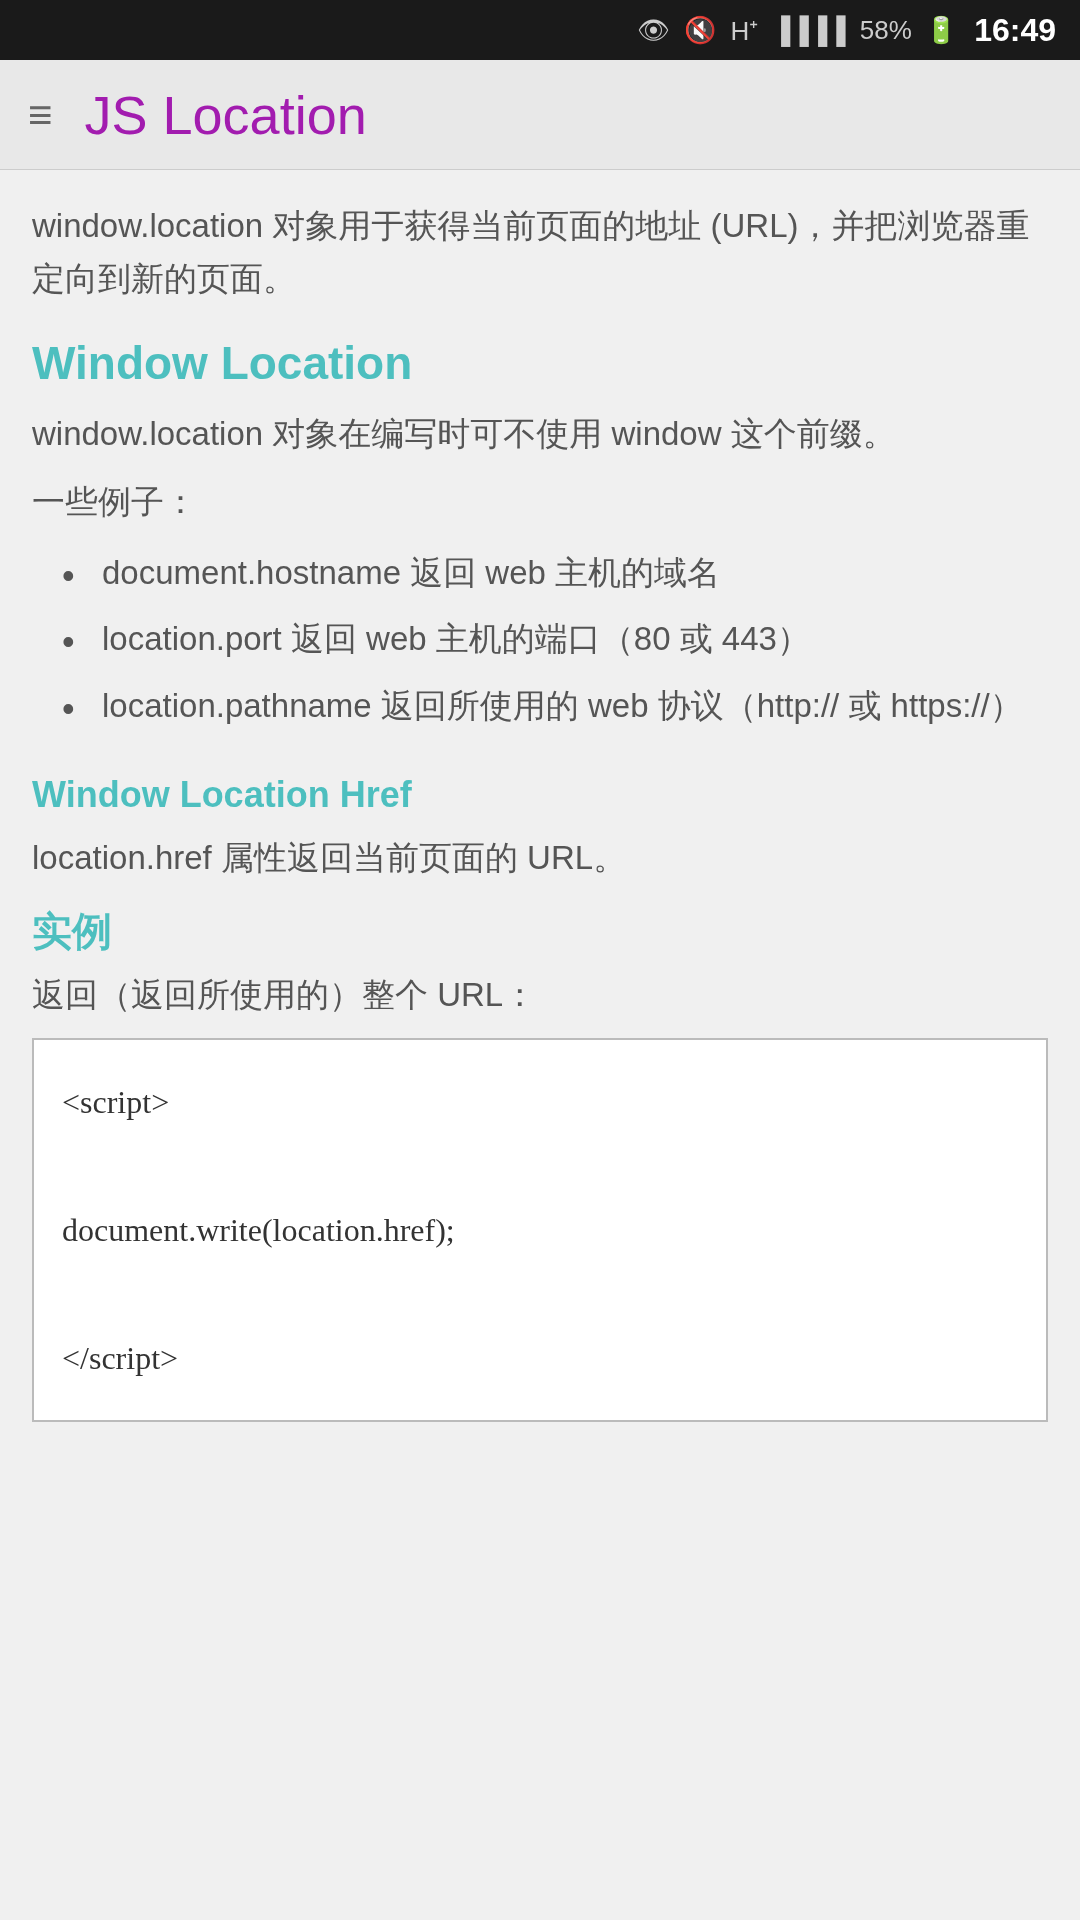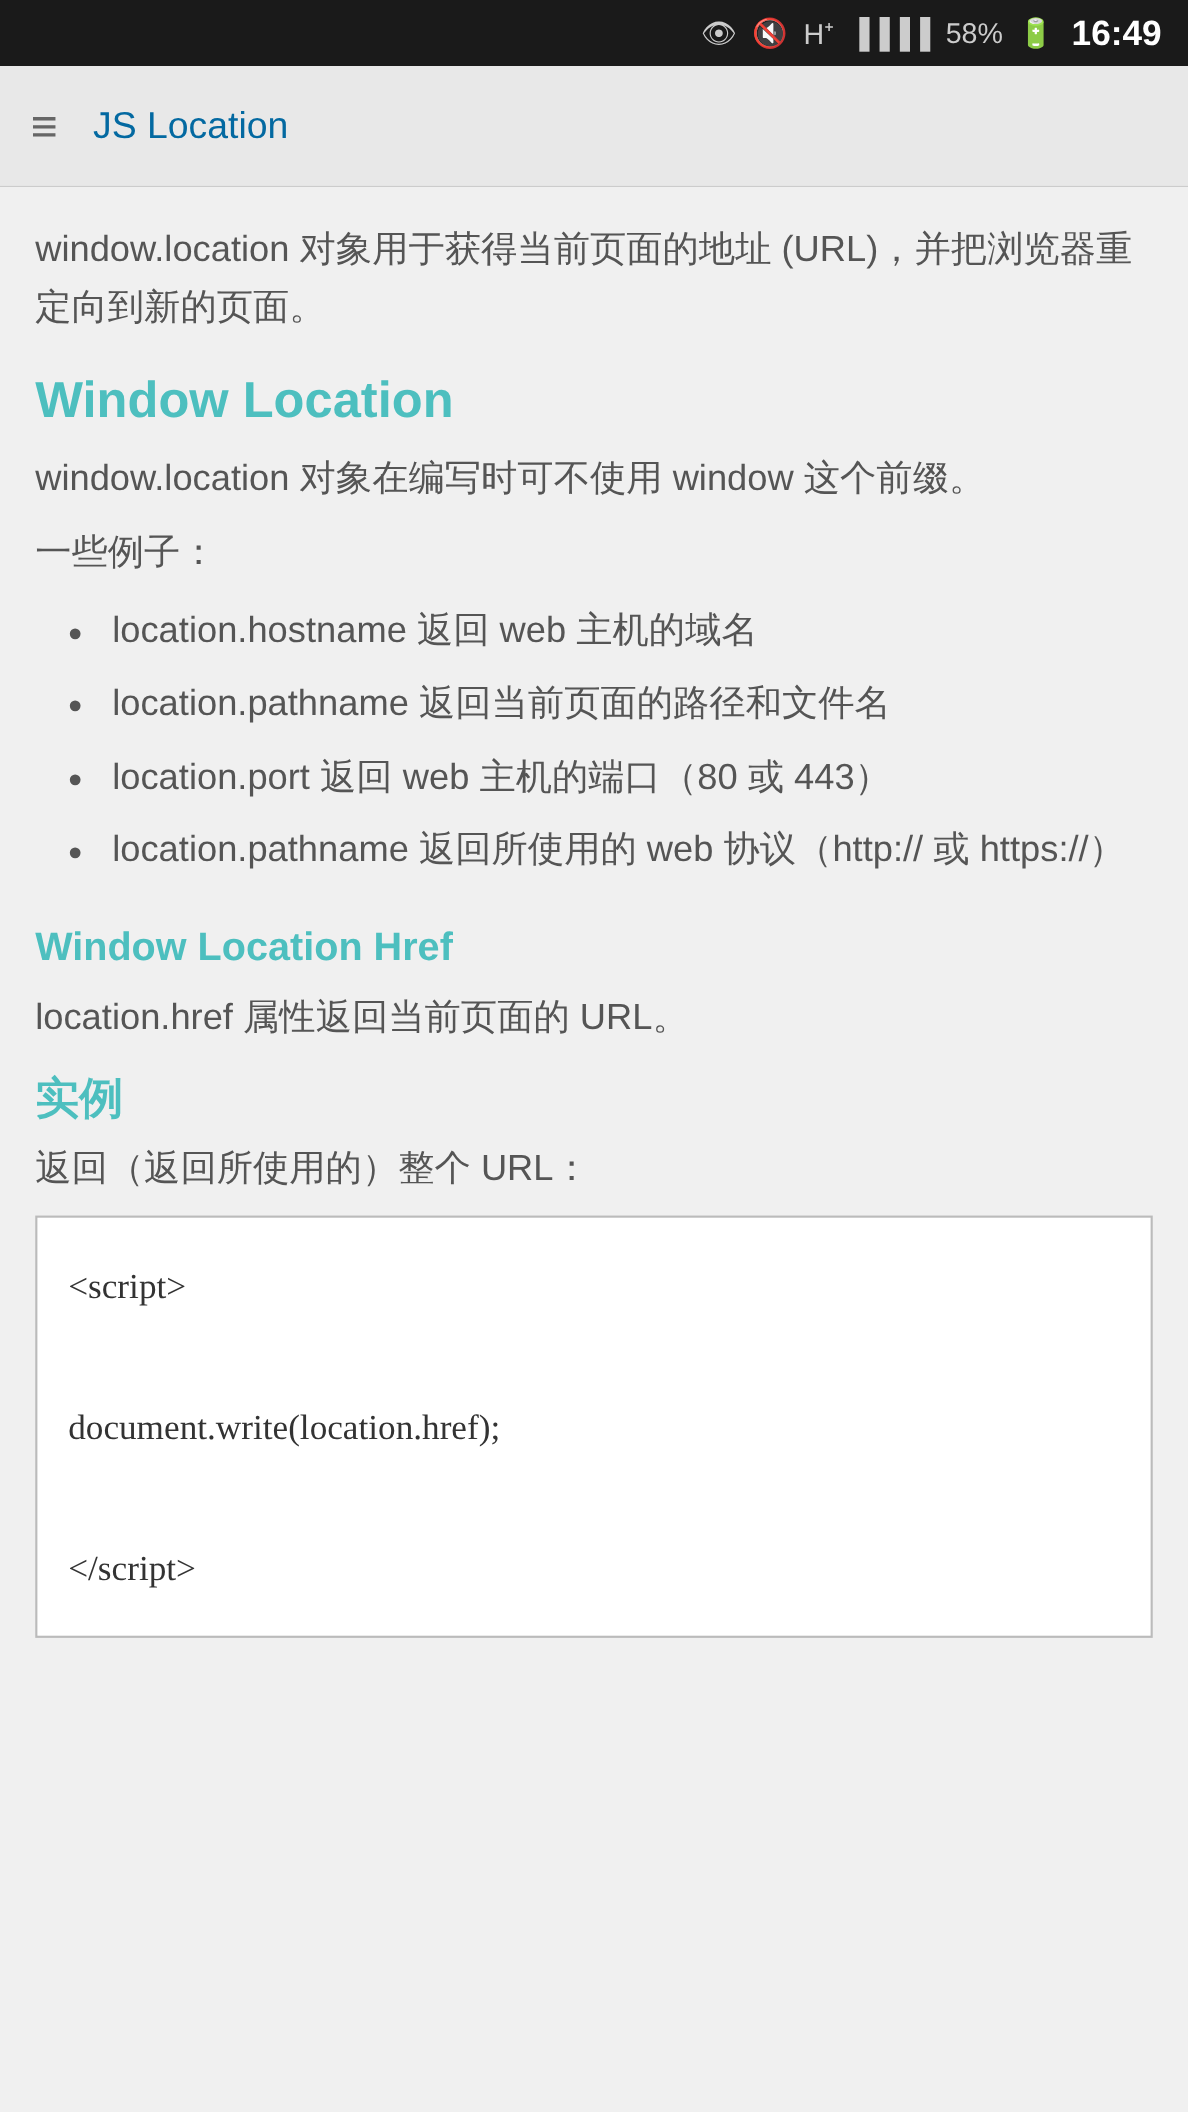--- a/index.html
+++ b/index.html
@@ -62,23 +62,23 @@
       border-bottom: 1px solid #ccc;
     }
 
     .hamburger-icon {
       font-size: 42px;
       color: #666;
       cursor: pointer;
     }
 
     .app-title {
-      font-size: 34px;
+      font-size: 54px;
       font-weight: normal;
-      color: #0369a1;
+      color: #a21caf;
     }
 
     
     .content {
       padding: 30px 32px;
       background: #f0f0f0;
     }
 
     .intro-text {
       font-size: 33px;
@@ -190,22 +190,21 @@
 <div class="content">
 
   <p class="intro-text">window.location 对象用于获得当前页面的地址 (URL)，并把浏览器重定向到新的页面。</p>
 
   <h2 class="section-title">Window Location</h2>
   <p class="section-desc">window.location 对象在编写时可不使用 window 这个前缀。</p>
 
   <p class="examples-label">一些例子：</p>
 
   <ul class="bullet-list">
-    <li>location.hostname 返回 web 主机的域名</li>
-    <li>location.pathname 返回当前页面的路径和文件名</li>
+    <li>document.hostname 返回 web 主机的域名</li>
     <li>location.port 返回 web 主机的端口（80 或 443）</li>
     <li>location.pathname 返回所使用的 web 协议（http:// 或 https://）</li>
   </ul>
 
   <h2 class="subsection-title">Window Location Href</h2>
   <p class="section-desc">location.href 属性返回当前页面的 URL。</p>
 
   <h3 class="example-title">实例</h3>
   <p class="example-desc">返回（返回所使用的）整个 URL：</p>
 

